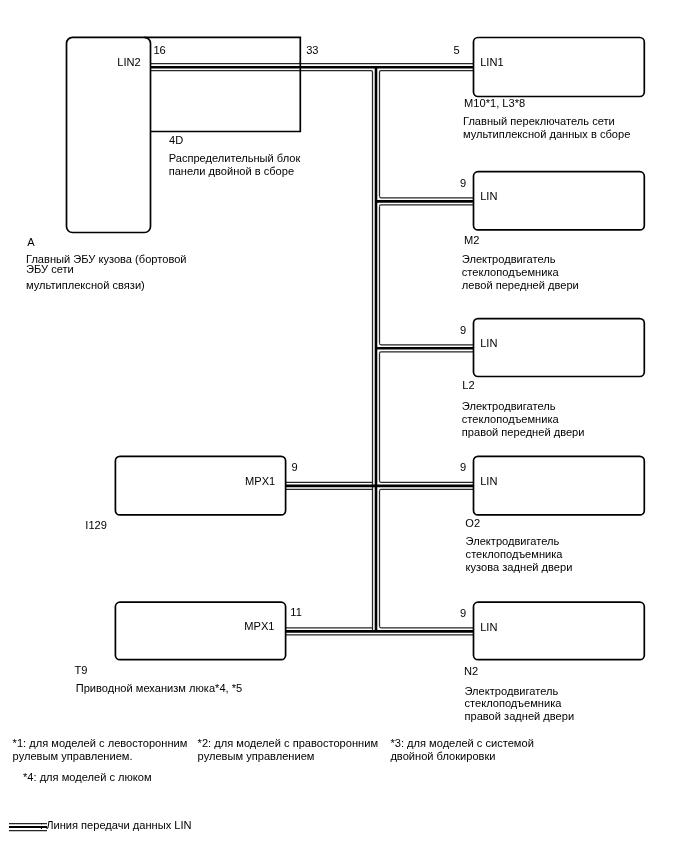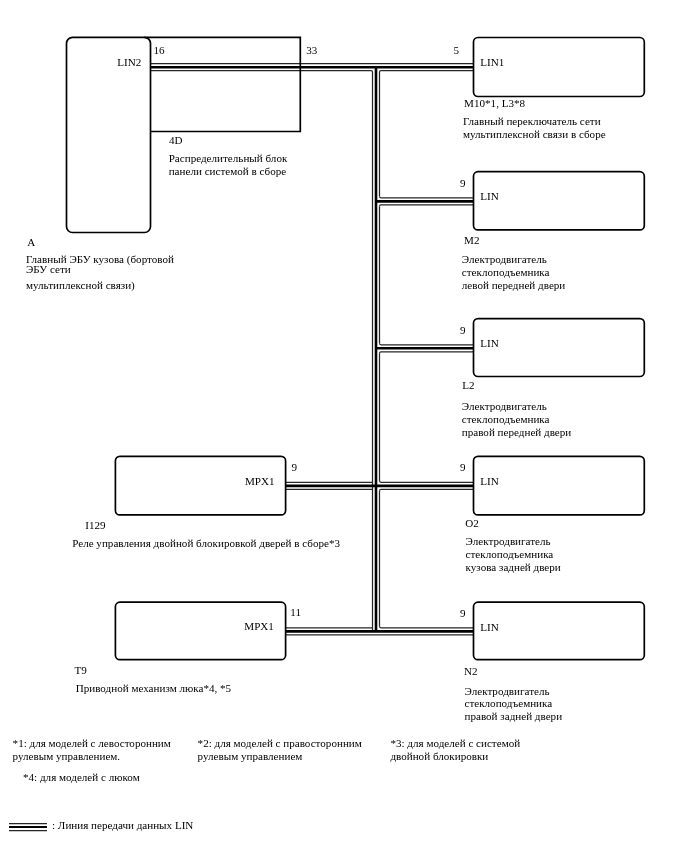--- a/index.html
+++ b/index.html
@@ -3,21 +3,21 @@
 <meta charset="utf-8">
 <title>LIN</title>
 <style>
   html,body{margin:0;padding:0;background:#ffffff;}
   body{width:688px;height:852px;overflow:hidden;background:#fff;
        font-family:"Liberation Sans",sans-serif;color:#000;}
   #stage{position:relative;width:688px;height:852px;background:#fff;}
   svg#wires{position:absolute;left:0;top:0;width:688px;height:852px;display:block;}
   #labels{position:absolute;left:0;top:0;width:688px;height:852px;
           transform:translateZ(0);-webkit-font-smoothing:antialiased;}
-  .t{position:absolute;white-space:pre;font-family:Liberation Serif, serif;
+  .t{position:absolute;white-space:pre;font-family:Liberation Sans, sans-serif;
      font-size:11.1px;line-height:12.8px;color:#000;}
 </style>
 </head>
 <body>
 
 <div id="stage">
 <svg id="wires" viewBox="0 0 688 852">
   <g>
   <line x1="150.6" y1="67.2" x2="473.6" y2="67.2" stroke="#000" stroke-width="2.6"></line>
   <line x1="150.6" y1="63.7" x2="473.6" y2="63.7" stroke="#262626" stroke-width="1.25"></line>
@@ -65,26 +65,26 @@
 <div id="labels">
   <div class="t" style="left:117.3px;top:55.6px">LIN2</div>
   <div class="t" style="left:153.4px;top:44.2px">16</div>
   <div class="t" style="left:306.2px;top:44.2px">33</div>
   <div class="t" style="left:27.3px;top:235.9px">A</div>
   <div class="t" style="left:26.0px;top:253.0px">Главный ЭБУ кузова (бортовой</div>
   <div class="t" style="left:26.0px;top:263px">ЭБУ сети</div>
   <div class="t" style="left:26.0px;top:278.6px">мультиплексной связи)</div>
   <div class="t" style="left:169.0px;top:134.4px">4D</div>
   <div class="t" style="left:168.7px;top:151.8px">Распределительный блок</div>
-  <div class="t" style="left:168.7px;top:164.6px">панели системой в сборе</div>
+  <div class="t" style="left:168.7px;top:164.6px">панели двойной в сборе</div>
   <div class="t" style="left:480.2px;top:56.3px">LIN1</div>
   <div class="t" style="left:453.6px;top:44.2px">5</div>
   <div class="t" style="left:464.1px;top:97.0px">M10*1, L3*8</div>
   <div class="t" style="left:463.0px;top:114.8px">Главный переключатель сети</div>
-  <div class="t" style="left:463.0px;top:127.6px">мультиплексной связи в сборе</div>
+  <div class="t" style="left:463.0px;top:127.6px">мультиплексной данных в сборе</div>
   <div class="t" style="left:480.2px;top:190.4px">LIN</div>
   <div class="t" style="left:459.9px;top:176.5px">9</div>
   <div class="t" style="left:464.1px;top:233.9px">M2</div>
   <div class="t" style="left:461.8px;top:253.0px">Электродвигатель</div>
   <div class="t" style="left:461.8px;top:265.8px">стеклоподъемника</div>
   <div class="t" style="left:461.8px;top:278.6px">левой передней двери</div>
   <div class="t" style="left:480.2px;top:337.4px">LIN</div>
   <div class="t" style="left:459.9px;top:323.5px">9</div>
   <div class="t" style="left:462.3px;top:379.0px">L2</div>
   <div class="t" style="left:461.8px;top:400.2px">Электродвигатель</div>
@@ -98,27 +98,26 @@
   <div class="t" style="left:465.6px;top:560.8px">кузова задней двери</div>
   <div class="t" style="left:480.2px;top:620.6px">LIN</div>
   <div class="t" style="left:459.9px;top:606.7px">9</div>
   <div class="t" style="left:464.1px;top:665.4px">N2</div>
   <div class="t" style="left:464.5px;top:684.6px">Электродвигатель</div>
   <div class="t" style="left:464.5px;top:697.4px">стеклоподъемника</div>
   <div class="t" style="left:464.5px;top:710.2px">правой задней двери</div>
   <div class="t" style="left:245.0px;top:474.9px">MPX1</div>
   <div class="t" style="left:291.6px;top:460.7px">9</div>
   <div class="t" style="left:85.3px;top:518.6px">I129</div>
-  <div class="t" style="left:72.2px;top:537.0px">Реле управления двойной блокировкой дверей в сборе*3</div>
   <div class="t" style="left:244.3px;top:619.6px">MPX1</div>
   <div class="t" style="left:290.3px;top:606.0px">11</div>
   <div class="t" style="left:74.6px;top:663.6px">T9</div>
   <div class="t" style="left:75.7px;top:682.4px">Приводной механизм люка*4, *5</div>
   <div class="t" style="left:12.6px;top:737.2px">*1: для моделей с левосторонним</div>
   <div class="t" style="left:12.6px;top:750.0px">рулевым управлением.</div>
   <div class="t" style="left:197.6px;top:737.2px">*2: для моделей с правосторонним</div>
   <div class="t" style="left:197.6px;top:750.0px">рулевым управлением</div>
   <div class="t" style="left:390.4px;top:737.2px">*3: для моделей с системой</div>
   <div class="t" style="left:390.4px;top:750.0px">двойной блокировки</div>
   <div class="t" style="left:23px;top:770.8px">*4: для моделей с люком</div>
-  <div class="t" style="left:52.0px;top:819.0px">: Линия передачи данных LIN</div>
+  <div class="t" style="left:40px;top:819.0px">: Линия передачи данных LIN</div>
 </div>
 </div>
 
 </body></html>

